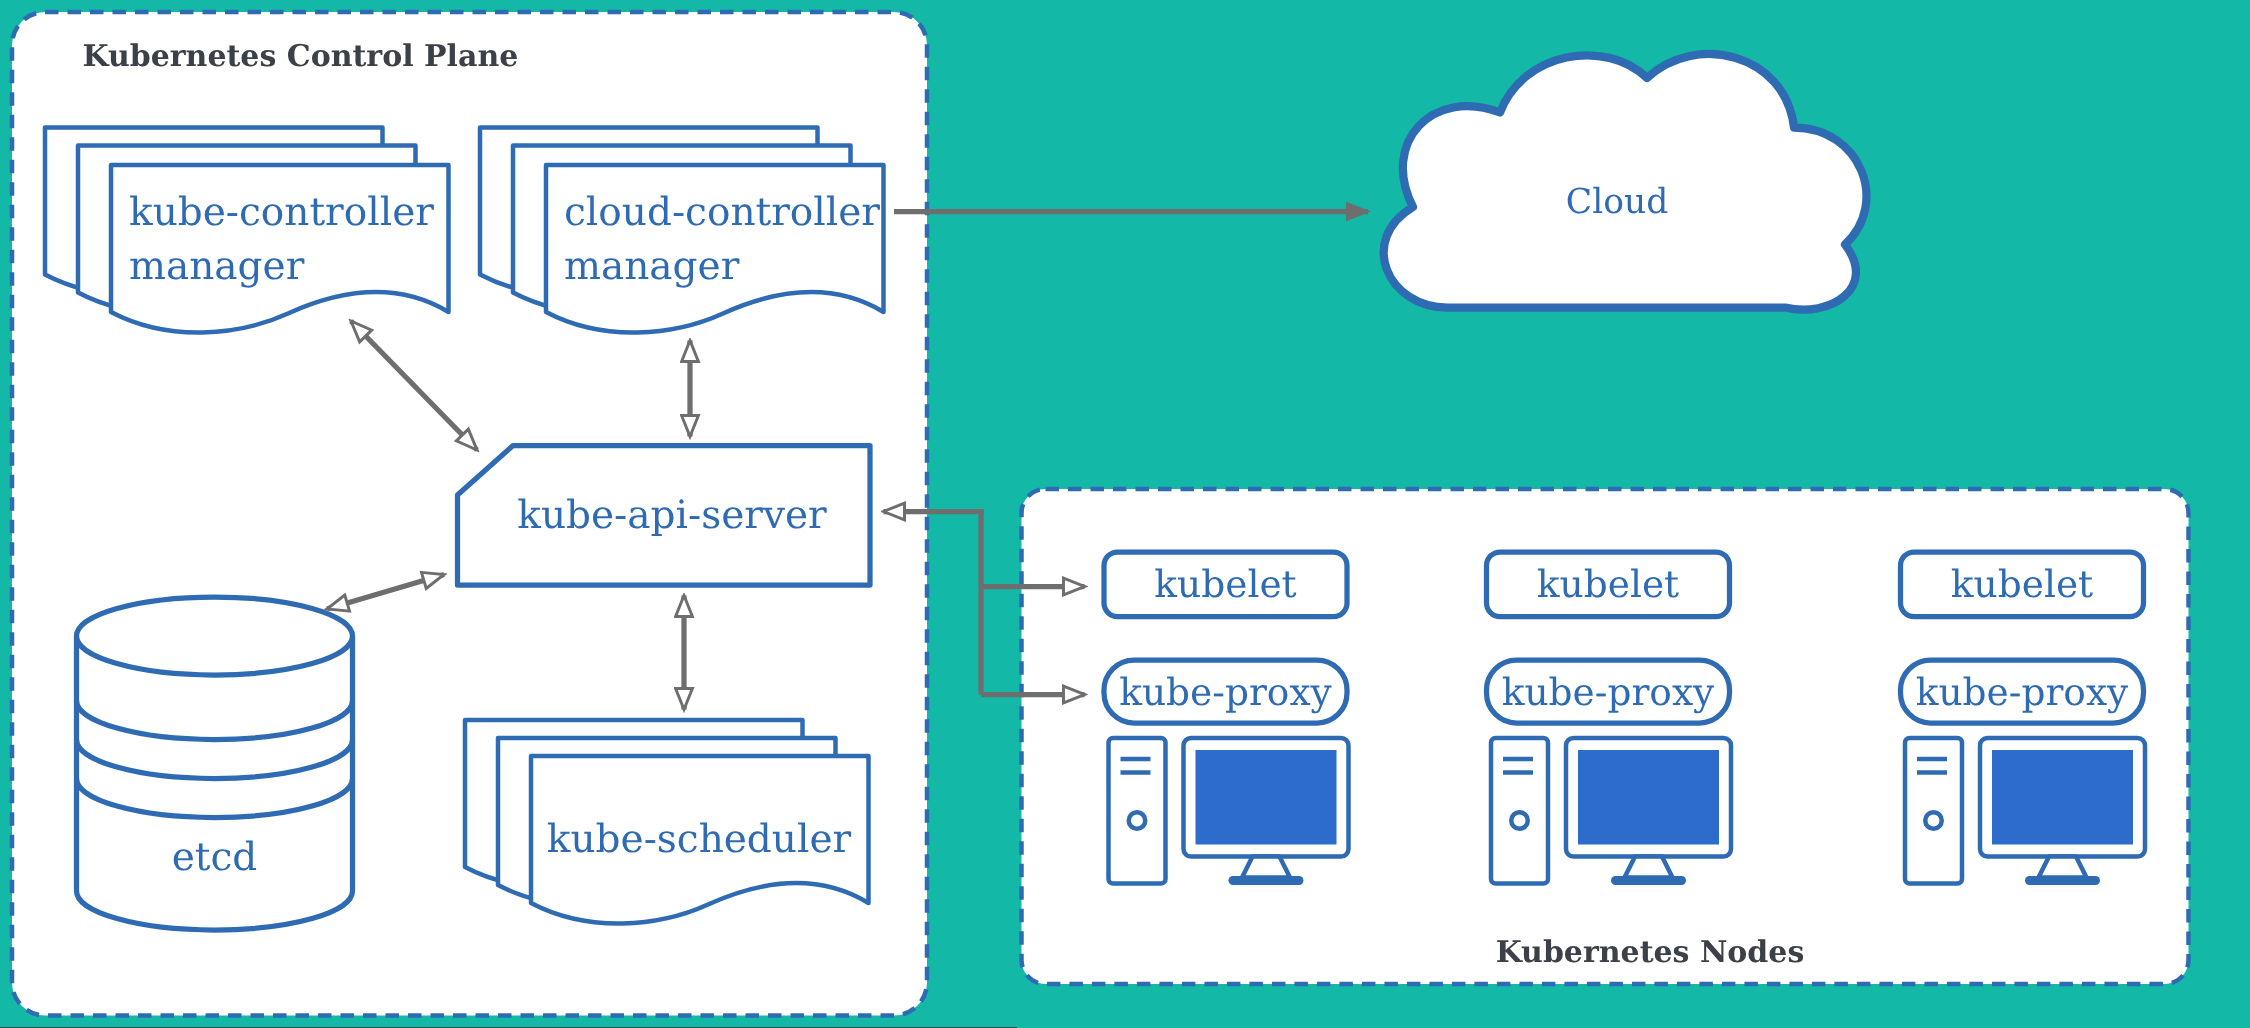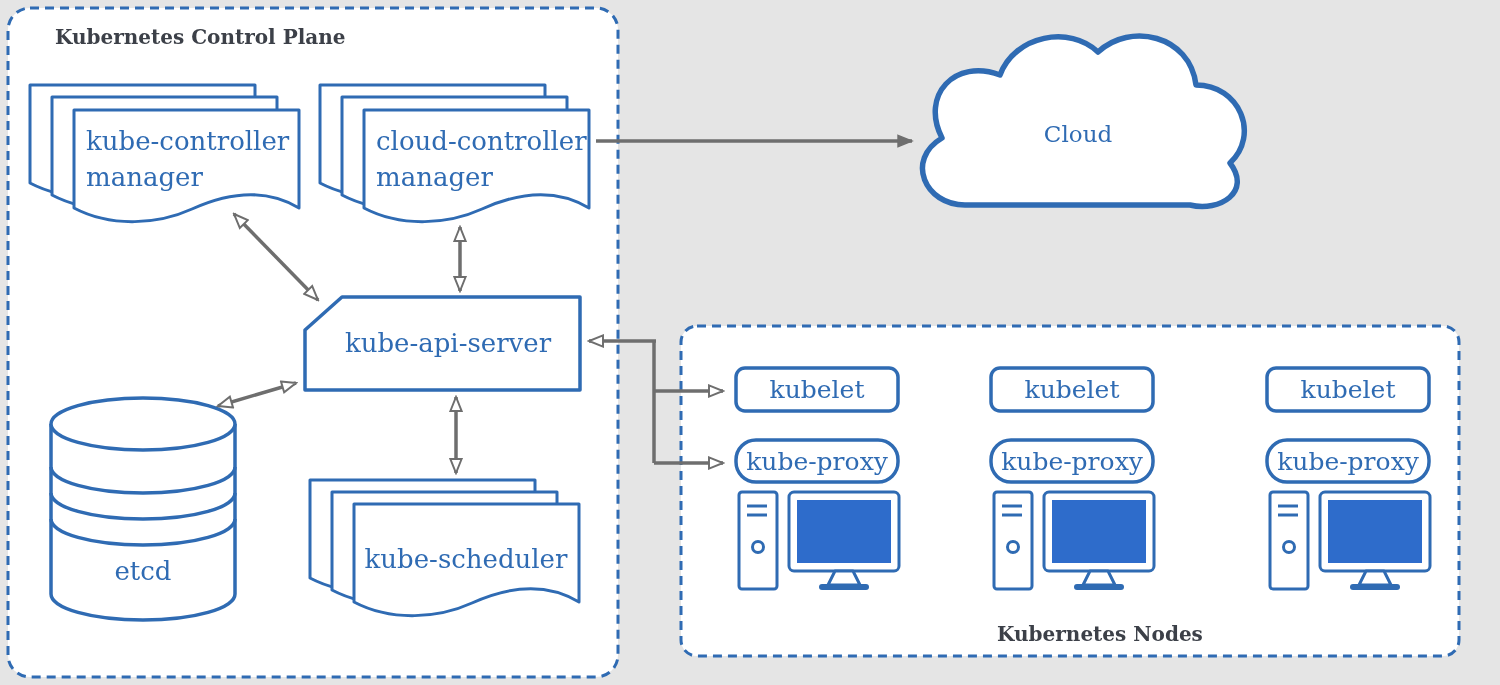--- a/index.html
+++ b/index.html
@@ -2,21 +2,21 @@
 <html><head>
 <meta charset="utf-8">
 <style>
   :root{
     --blue:#2f6bb3;
     --screen:#2e6ccb;
     --gray:#6e6e6e;
     --dark:#3c4048;
   }
   html,body{margin:0;padding:0;background:#000;}
-  .stage{position:relative;width:1500px;height:685px;background:#e5e5e5;overflow:hidden;}
+  .stage{position:relative;width:1500px;height:685px;background:#14b8a6;overflow:hidden;}
   svg{display:block;}
   .panel{fill:#fff;stroke:var(--blue);stroke-width:3;stroke-dasharray:9 6;}
   .shape{fill:#fff;stroke:var(--blue);stroke-width:3.5;stroke-linejoin:round;}
   .doc{fill:#fff;stroke:var(--blue);stroke-width:3;stroke-linejoin:round;}
   .thin{fill:none;stroke:var(--blue);stroke-width:3.5;}
   .cloudshape{fill:#fff;stroke:var(--blue);stroke-width:5.5;stroke-linejoin:round;}
   text{font-family:"DejaVu Serif",serif;}
   .lbl{fill:var(--blue);}
   .title{fill:var(--dark);font-weight:bold;font-size:20px;}
   .s26{font-size:26px;}

